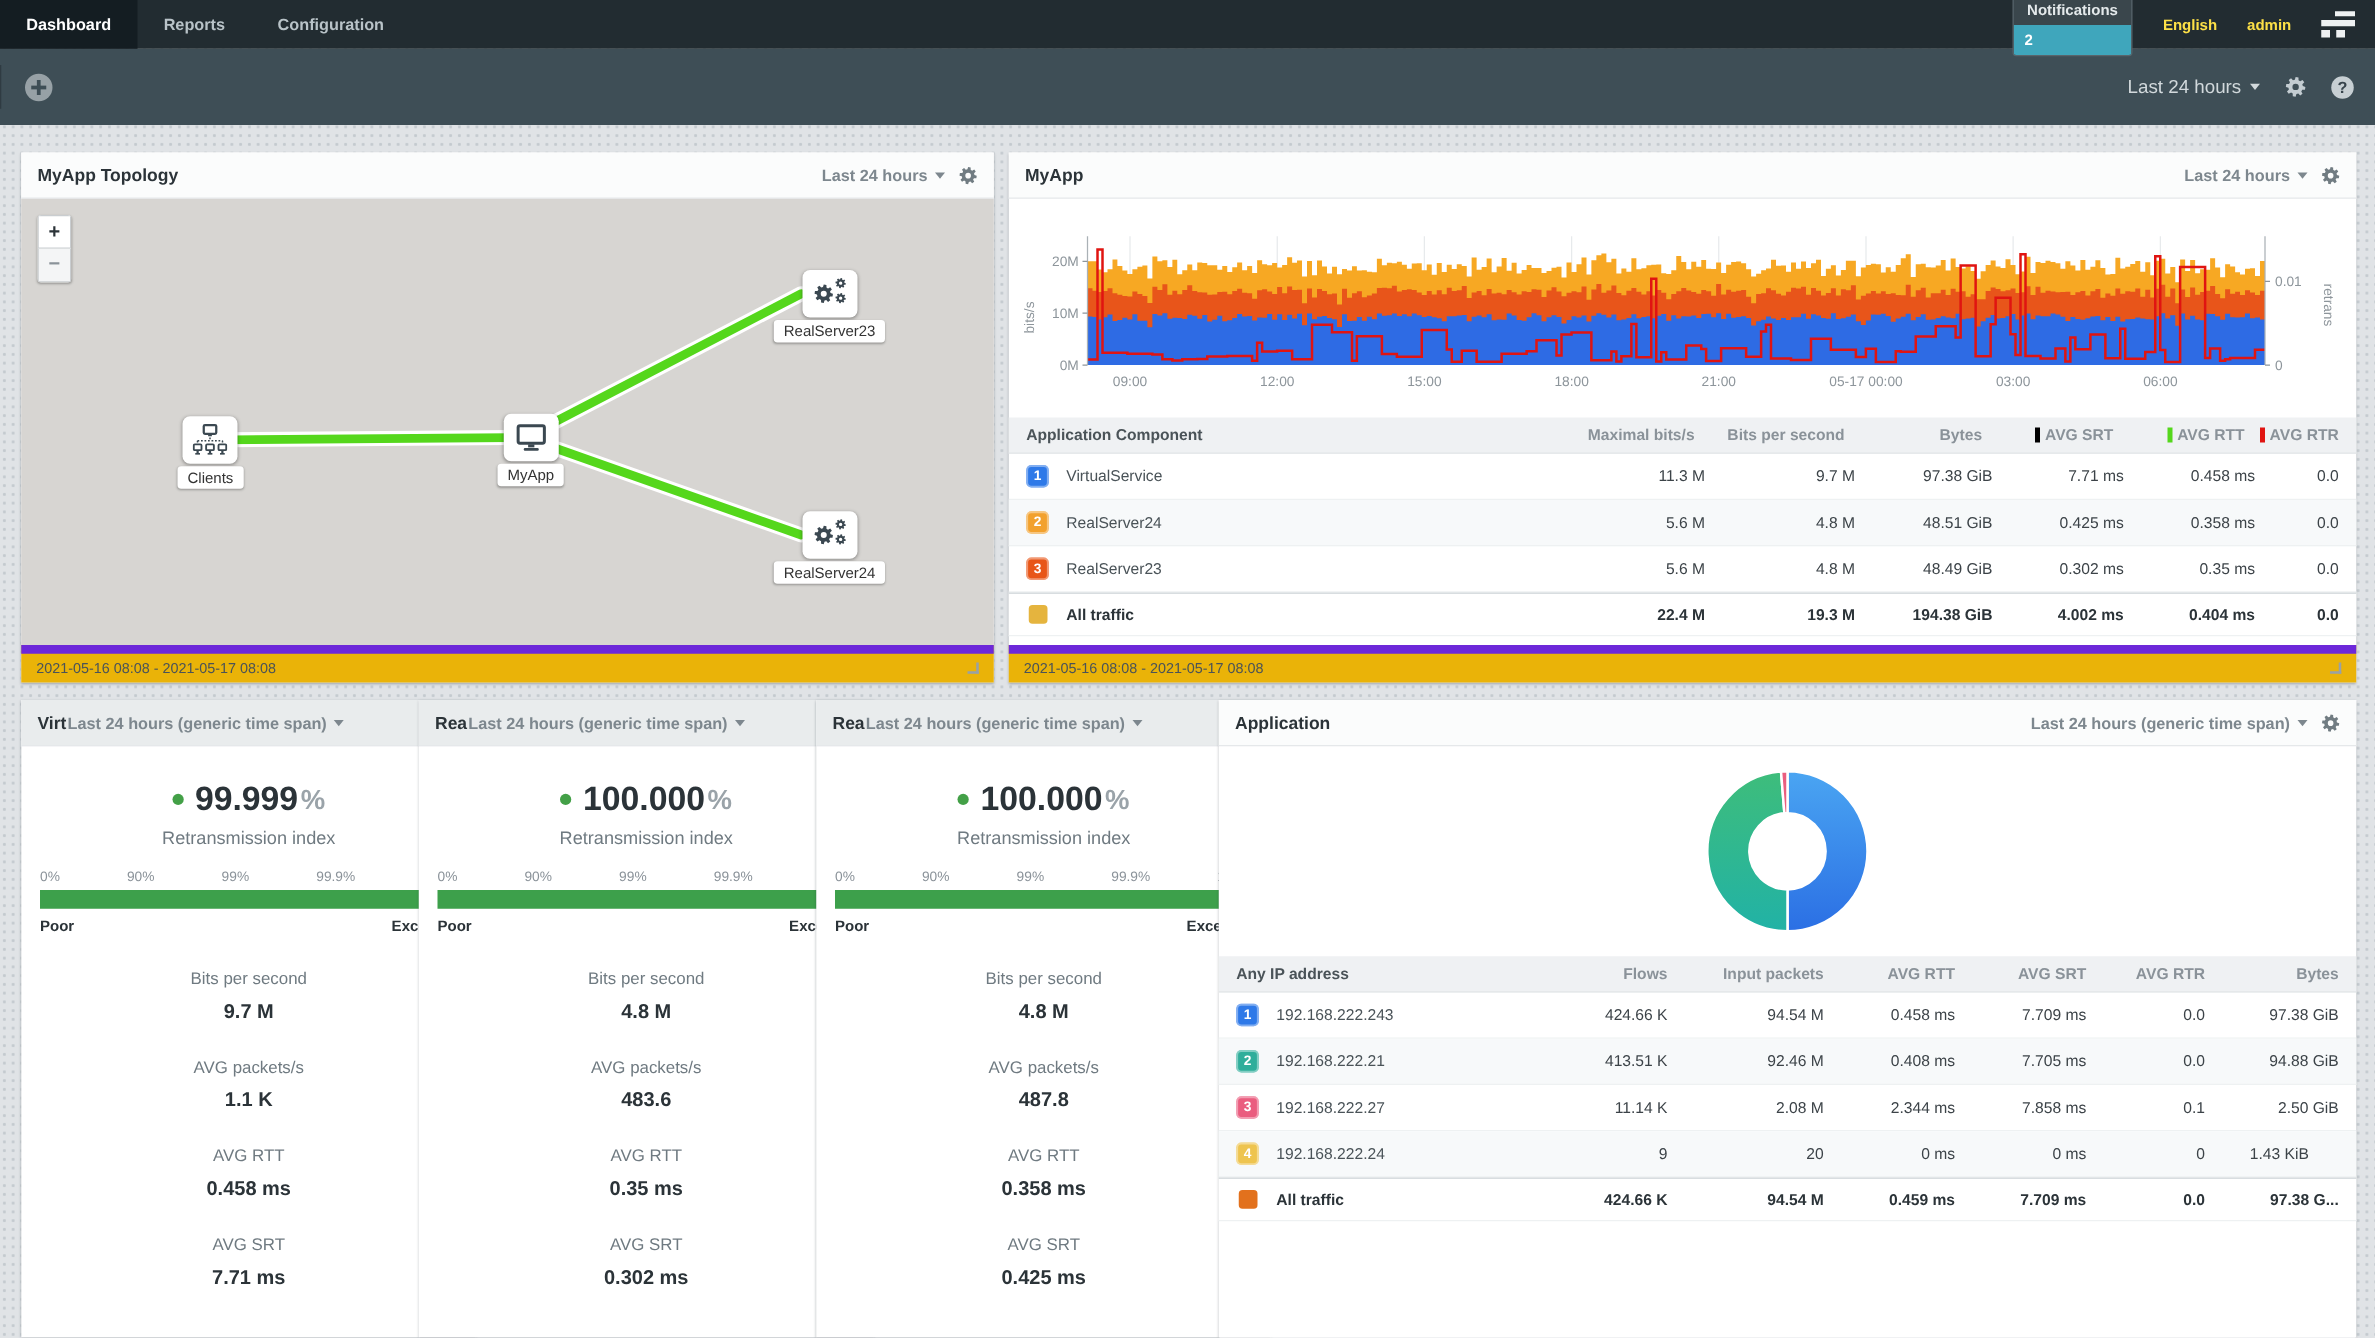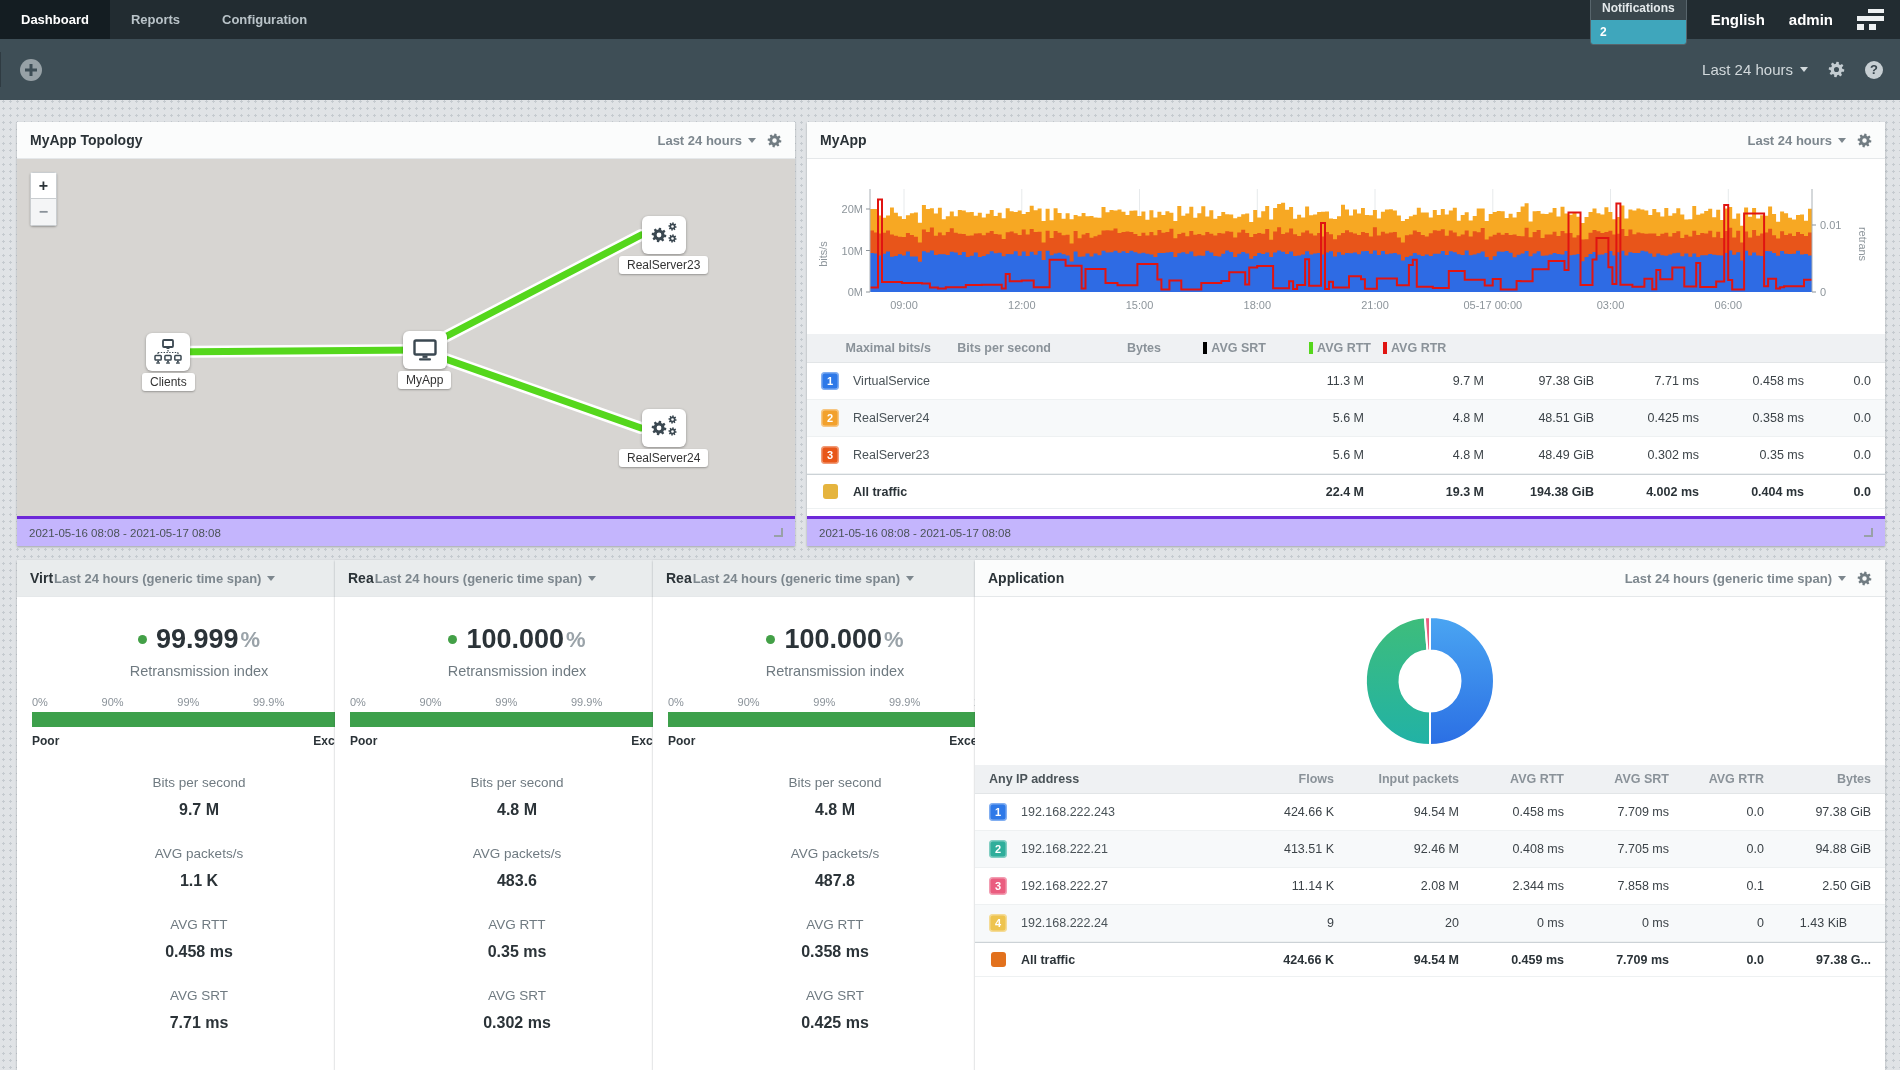--- a/index.html
+++ b/index.html
@@ -11,21 +11,21 @@
   .dots-map   { background-image: radial-gradient(rgba(255,255,255,.55) 1px, transparent 1.5px); background-size:9px 9px; }
 
   
   .topnav { position:absolute; top:0; left:0; right:0; height:39px; background:#222c31; display:flex; align-items:stretch; z-index:30; }
   .nav-tab { padding:0 21px; display:flex; align-items:center; font-size:13px; font-weight:700; color:#b9c3c8; cursor:pointer; }
   .nav-tab.active { background:#141d22; color:#fff; }
   .topnav-right { margin-left:auto; display:flex; align-items:center; gap:24px; padding-right:16px; }
   .notif { display:flex; align-items:stretch; border:1px solid #58656c; border-radius:3px; overflow:hidden; background:#3a464c; font-size:12px; font-weight:700; color:#e4e9eb; cursor:pointer;flex-direction:column; }
   .notif-label { padding:5px 11px; }
   .notif-badge { background:#3fa6bc; color:#fff; padding:5px 9px; }
-  .topnav-item { font-size:15px; font-weight:700; color:#ffffff; cursor:pointer; }
+  .topnav-item { font-size:12px; font-weight:700; color:#fde047; cursor:pointer; }
   .logo { width:27px; height:21px; display:flex; flex-direction:column; justify-content:space-between; }
   .logo .l1 { height:4px; width:16px; margin-left:auto; background:#eef1f2; }
   .logo .l2 { height:5px; width:27px; background:#eef1f2; }
   .logo .l3 { display:flex; gap:5px; }
   .logo .l3 i { width:7px; height:6px; background:#eef1f2; display:block; }
 
   
   .subnav { position:absolute; top:39px; left:0; right:0; height:61px; background:#3e4e56; display:flex; align-items:stretch; z-index:29; }
   .app-tab { padding:0 28px 0 17px; display:flex; align-items:center; color:#fff; font-size:20px; font-weight:700; border-bottom:5px solid #4aabbc; cursor:pointer; }
   .subnav-divider { width:1px; background:#2f3b42; margin:13px 0; }
@@ -38,21 +38,21 @@
   .caret { width:0; height:0; border-left:4px solid transparent; border-right:4px solid transparent; border-top:5px solid currentColor; display:inline-block; }
   .help-btn { width:18px; height:18px; border-radius:50%; background:#c7cfd3; color:#37444c; font-size:13px; font-weight:700; display:flex; align-items:center; justify-content:center; cursor:pointer; }
 
   
   .panel { position:absolute; background:#fff; box-shadow:0 1px 2px rgba(40,50,60,.35); }
   .panel-header { height:37px; display:flex; align-items:center; padding:0 13px; border-bottom:1px solid #e5e8ea; background:#fbfcfc; }
   .panel-title { font-weight:700; font-size:14px; color:#2b3338; white-space:nowrap; }
   .panel-controls { margin-left:auto; display:flex; align-items:center; gap:11px; }
   .ts-label { display:flex; align-items:center; gap:6px; color:#7d878e; font-size:13px; font-weight:700; cursor:pointer; white-space:nowrap; }
   .gearbtn { cursor:pointer; display:flex; }
-  .panel-footer { position:absolute; bottom:0; left:0; right:0; height:30px; border-top:3px solid #6d28d9; display:flex; align-items:center; padding:0 12px; font-size:11.5px; color:#4a5358; background:#c4b5fd; }
+  .panel-footer { position:absolute; bottom:0; left:0; right:0; height:30px; border-top:7px solid #6d28d9; display:flex; align-items:center; padding:0 12px; font-size:11.5px; color:#4a5358; background:#eab308; }
   .resize-corner { margin-left:auto; width:9px; height:9px; border-right:2px solid #98a1a7; border-bottom:2px solid #98a1a7; cursor:nwse-resize; }
 
   #topology-panel { left:17px; top:122px; width:778px; height:424px; }
   #myapp-panel   { left:807px; top:122px; width:1078px; height:424px; }
   #clients-panel { left:975px; top:560px; width:910px; height:515px; }
   .metric-card   { top:560px; width:364px; height:510px; }
   .metric-card .panel-header { background:#e9eced; }
 
   
   .map { position:absolute; top:37px; left:0; right:0; bottom:30px; background:#d7d5d2; overflow:hidden; }
@@ -292,20 +292,21 @@
         <text x="450.3" y="150" font-size="11" fill="#8d959b" text-anchor="middle">18:00</text>
         <text x="568.0" y="150" font-size="11" fill="#8d959b" text-anchor="middle">21:00</text>
         <text x="685.8" y="150" font-size="11" fill="#8d959b" text-anchor="middle">05-17 00:00</text>
         <text x="803.5" y="150" font-size="11" fill="#8d959b" text-anchor="middle">03:00</text>
         <text x="921.3" y="150" font-size="11" fill="#8d959b" text-anchor="middle">06:00</text>
         <text x="20" y="95" font-size="11" fill="#8d959b" text-anchor="middle" transform="rotate(-90 20 95)">bits/s</text>
         <text x="1052" y="85" font-size="11" fill="#8d959b" text-anchor="middle" transform="rotate(90 1052 85)">retrans</text>
       </svg></div>
   <div class="tblwrap" id="myapp-table">
       <div class="trow thead">
+        <div class="tcell c-first" style="flex: 1 1 0%;">Application Component</div>
         <div class="tcell" style="flex: 0 0 130px;">Maximal bits/s</div>
         <div class="tcell" style="flex: 0 0 120px;">Bits per second</div>
         <div class="tcell" style="flex: 0 0 110px;">Bytes</div>
         <div class="tcell" style="flex: 0 0 105px;"><span class="hmark" style="background: rgb(0, 0, 0);"></span>AVG SRT</div>
         <div class="tcell" style="flex: 0 0 105px;"><span class="hmark" style="background: rgb(85, 215, 28);"></span>AVG RTT</div>
         <div class="tcell c-last" style="flex: 0 0 75px;"><span class="hmark" style="background: rgb(224, 20, 17);"></span>AVG RTR</div>
       </div>
       <div class="trow">
         <div class="tcell c-first" style="flex: 1 1 0%;">
           <span class="rank-badge" style="background: rgb(46, 121, 232);">1</span>

